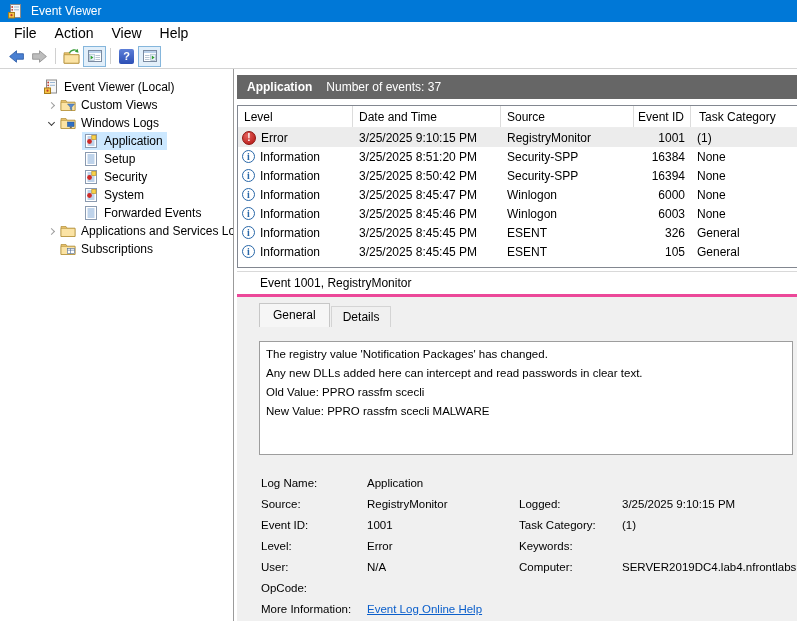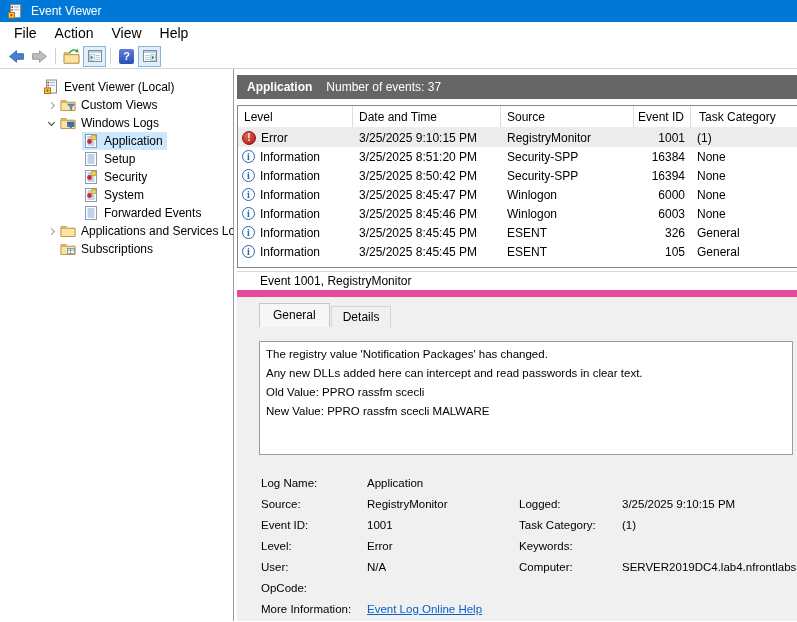--- a/index.html
+++ b/index.html
@@ -61,21 +61,21 @@
   .icon-error { width:14px; height:14px; border-radius:50%; flex:none;
     background:radial-gradient(circle at 35% 30%, #e4605c, #b31310); border:1px solid #8d1410;
     color:#fff; display:flex; align-items:center; justify-content:center; font-size:10px; font-weight:bold; }
   .icon-error::before { content:"!"; }
   .icon-info { width:13px; height:13px; border-radius:50%; flex:none; background:#fff; border:1px solid #2867a8;
     color:#2867a8; display:flex; align-items:center; justify-content:center; font-size:10px; font-weight:bold;
     font-family:"Liberation Serif", serif; }
   .icon-info::before { content:"i"; }
   
   .detail-title { position:absolute; left:3px; right:0; top:202px; height:26px; background:#fff;
-    border-top:1px solid #d9d9d9; border-bottom:7px solid #ec4899;
+    border-top:1px solid #d9d9d9; border-bottom:3px solid #ec4899;
     display:flex; align-items:center; padding-left:23px; font-size:12px; }
   .detail-body { position:absolute; left:3px; right:0; top:228px; bottom:0; background:#f0f0f0; }
   .tabs { margin:7px 0 0 22px; display:flex; align-items:flex-end; height:23px; }
   .tab { font-size:12px; padding:3px 11px 3px; background:#f0f0f0; border:1px solid #d4d4d4; border-bottom:none;
     margin-right:1px; color:#000; position:relative; }
   .tab.active { background:#f6f6f6; padding:4px 13px 5px; z-index:2; border-color:#c7c7c7; }
   .msg-box { margin:14px 4px 0 22px; height:114px; background:#fff; border:1px solid #9d9d9d;
     padding:3px 6px; font-size:11.5px; line-height:19px; overflow:hidden; }
   .fields { margin:17px 0 0 24px; font-size:11.5px; }
   .frow { display:flex; height:21px; align-items:center; }

